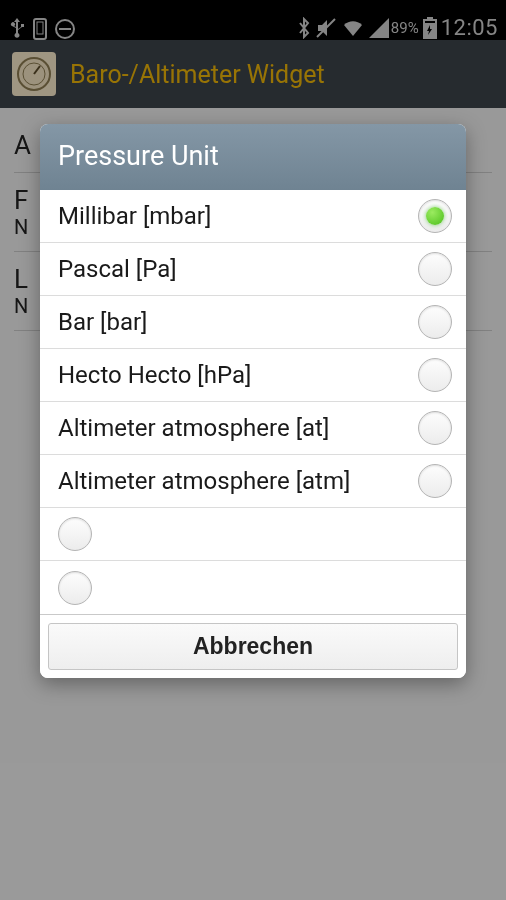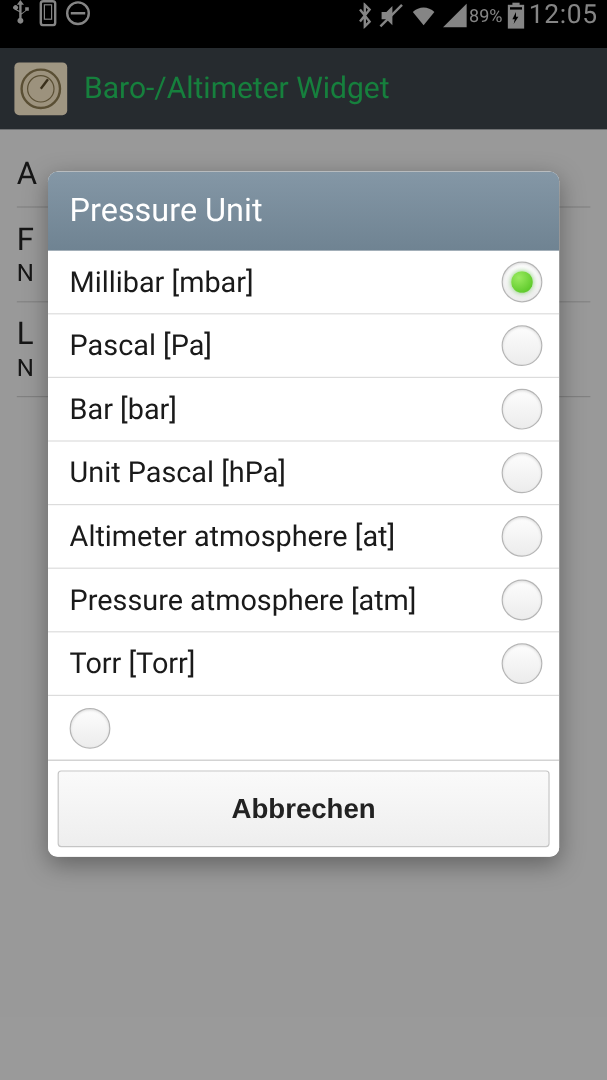--- a/index.html
+++ b/index.html
@@ -2,57 +2,57 @@
 <html><head>
 <meta charset="utf-8">
 <style>
   * { box-sizing: border-box; margin: 0; padding: 0; }
   html, body { width: 506px; height: 900px; overflow: hidden; font-family: Roboto, Arial, sans-serif; }
   body { background: #e8e8e8; position: relative; }
 
   
   .status-bar {
     height: 40px; background: #000; color: #ccc;
-    display: flex; align-items: flex-start; justify-content: space-between;
+    display: flex; align-items: flex-end; justify-content: space-between;
     padding: 0 8px; font-size: 20px;
   }
   .status-left, .status-right { display: flex; align-items: center; gap: 6px; }
   .status-right { gap: 4px; }
   .status-icon { display: inline-flex; align-items: center; justify-content: center; }
   .clock { font-size: 22px; letter-spacing: 0.5px; }
   .batt-text { font-size: 15px; margin-left: -2px; }
 
   
   .action-bar {
     height: 68px; background: #3b4249; color: #d0d4d8;
     display: flex; align-items: center; padding: 0 12px; gap: 14px;
   }
   .app-icon {
     width: 44px; height: 44px; background: #f5e6c8; border-radius: 4px;
     display: flex; align-items: center; justify-content: center;
   }
-  .app-title { font-size: 25px; font-weight: 400; color: #22c55e; }
+  .app-title { font-size: 25px; font-weight: 400; color: #eab308; }
 
   
   .settings-bg {
     position: absolute; top: 108px; left: 0; right: 0; bottom: 0;
     background: #ececec; padding: 10px 14px; color: #2a2a2a;
   }
   .bg-row { border-bottom: 1px solid #c7c7c7; padding: 12px 0; }
   .bg-title { font-size: 26px; color: #222; }
   .bg-sub { font-size: 20px; color: #222; }
 
   
   .dim {
     position: absolute; inset: 0; background: rgba(0,0,0,0.35);
   }
 
   
   .dialog {
-    position: absolute; left: 40px; right: 40px; top: 143px;
+    position: absolute; left: 40px; right: 40px; top: 124px;
     background: #fff; border-radius: 8px; overflow: hidden;
     box-shadow: 0 6px 20px rgba(0,0,0,0.35);
   }
   .dialog-header {
     background: #7c90a0; color: #fff; padding: 16px 18px 18px;
     font-size: 27px; font-weight: 400;
     background: linear-gradient(#8497a6, #6f8392);
   }
   .dialog-list { background: #fff; }
   .option {
@@ -74,21 +74,21 @@
     content: ""; width: 18px; height: 18px; border-radius: 50%;
     background: radial-gradient(circle at 35% 30%, #9beb60, #4bbf1a);
     box-shadow: 0 0 4px rgba(50,180,20,0.6);
   }
   .dialog-footer {
     border-top: 1px solid #c9c9c9;
     padding: 8px;
     background: #fff;
   }
   .cancel-btn {
-    width: 100%; height: 64px; font-size: 23px; font-weight: 700;
+    width: 100%; height: 47px; font-size: 23px; font-weight: 700;
     background: linear-gradient(#fafafa, #eeeeee); border: 1px solid #c5c5c5;
     border-radius: 3px; color: #222;
   }
 </style>
 </head>
 <body>
 
 <div class="status-bar">
   <div class="status-left">
     <span class="status-icon">
@@ -180,33 +180,32 @@
     </div>
     <div class="option">
       <span>Pascal [Pa]</span>
       <span class="radio"></span>
     </div>
     <div class="option">
       <span>Bar [bar]</span>
       <span class="radio"></span>
     </div>
     <div class="option">
-      <span>Unit Pascal [hPa]</span>
+      <span>Hecto Hecto [hPa]</span>
       <span class="radio"></span>
     </div>
     <div class="option">
       <span>Altimeter atmosphere [at]</span>
       <span class="radio"></span>
     </div>
     <div class="option">
-      <span>Pressure atmosphere [atm]</span>
-      <span class="radio"></span>
-    </div>
-    <div class="option">
-      <span>Torr [Torr]</span>
+      <span>Altimeter atmosphere [atm]</span>
+      <span class="radio"></span>
+    </div>
+    <div class="option">
       <span class="radio"></span>
     </div>
     <div class="option">
       <span class="radio"></span>
     </div>
   </div>
   <div class="dialog-footer">
     <button class="cancel-btn">Abbrechen</button>
   </div>
 </div>

